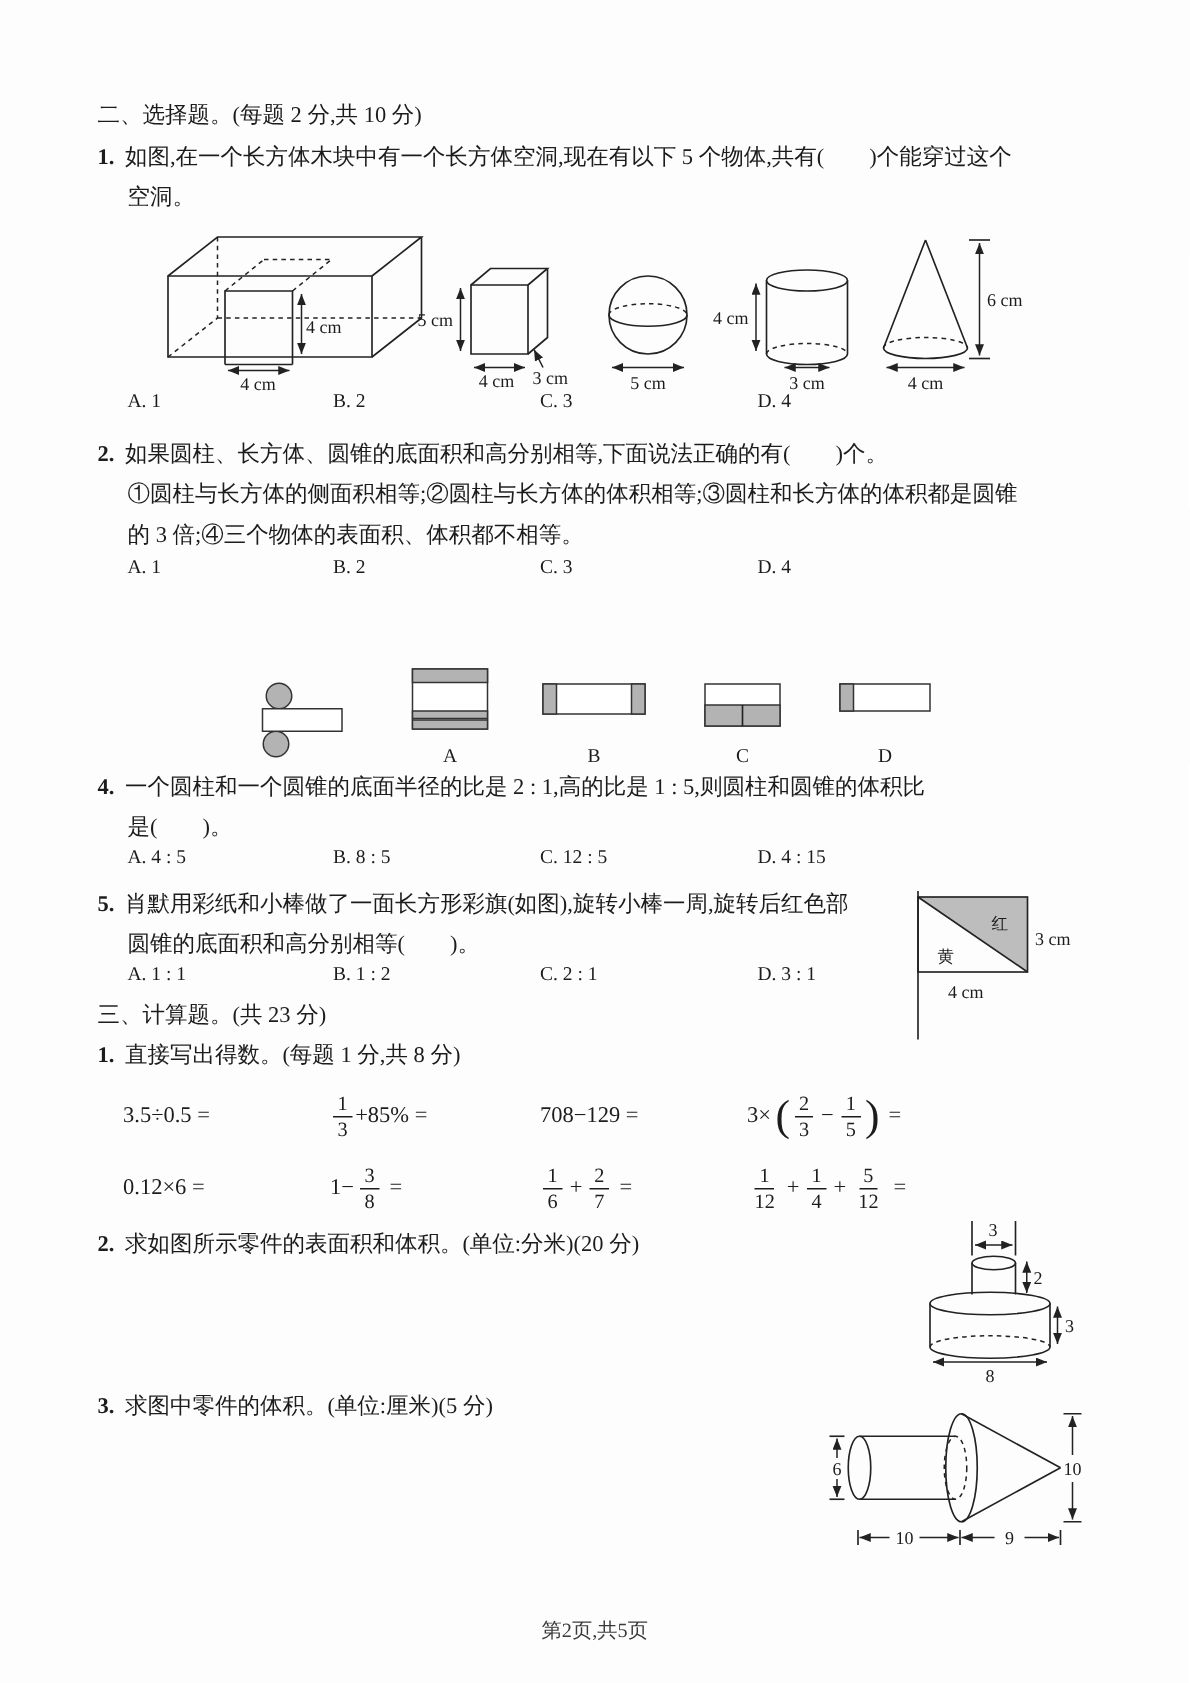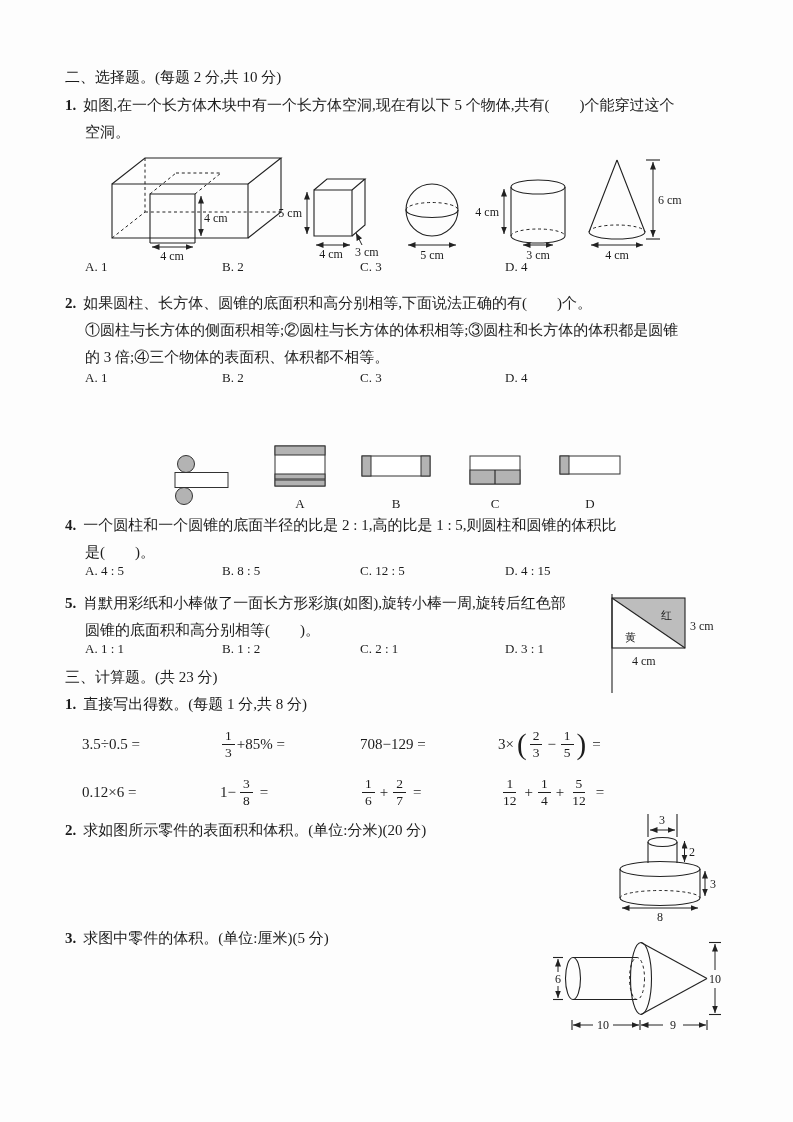--- a/index.html
+++ b/index.html
@@ -334,14 +334,15 @@
       <line class="ln" x1="162" y1="90" x2="162" y2="100"></line>
       <line class="arre" x1="48" y1="95" x2="28" y2="95"></line>
       <line class="arre" x1="68" y1="95" x2="94" y2="95"></line>
       <text x="58" y="99" text-anchor="middle">10</text>
       <line class="arre" x1="118" y1="95" x2="96" y2="95"></line>
       <line class="arre" x1="138" y1="95" x2="161" y2="95"></line>
       <text x="128" y="99" text-anchor="middle">9</text>
     </g>
   </svg>
 
+  <div class="footer">第2页,共5页</div>
 
 </div>
 
 </body></html>

